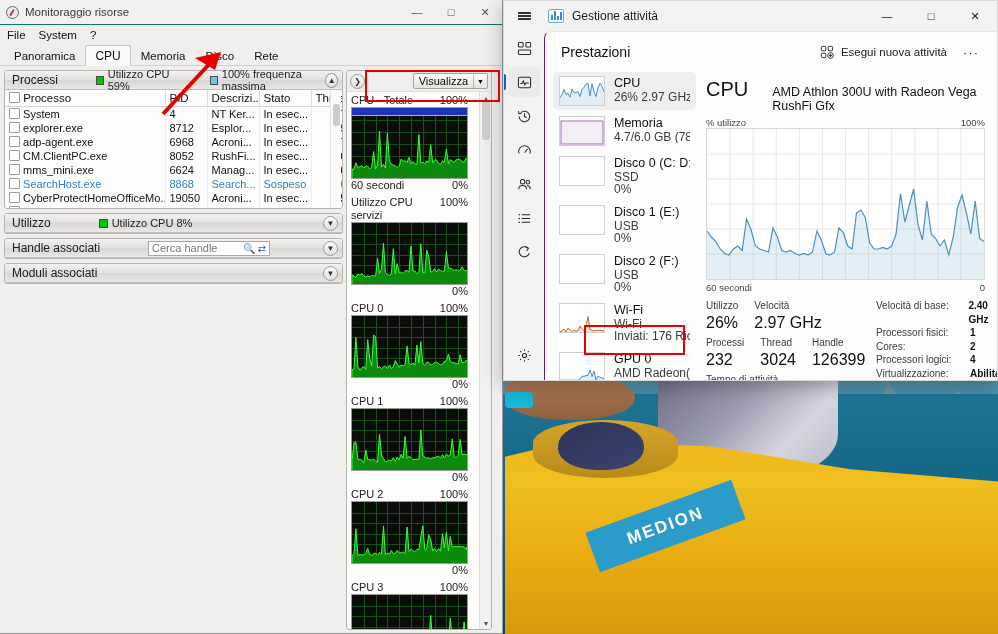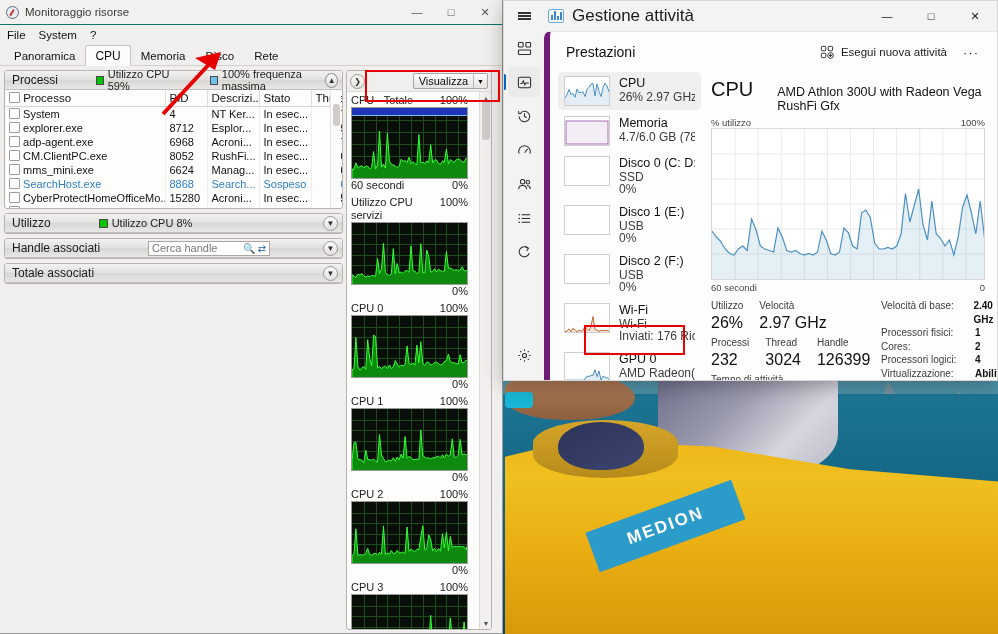--- a/index.html
+++ b/index.html
@@ -259,21 +259,21 @@
   }
   .hb-line { width: 13px; height: 1.4px; background: #333; margin: 1.6px 0; display: block; }
   #tm-appicon {
     width: 16px; height: 14px; margin-left: 4px; margin-right: 8px;
     background: #fff; border: 1px solid #6aa8e0; border-radius: 2px;
     position: relative; overflow: hidden;
   }
   #tm-appicon i {
     position: absolute; bottom: 2px; width: 2px; background: #3b87d6; display: block;
   }
-  #tm-title { font-size: 17px; color: #1b1b1b; }
+  #tm-title { font-size: 12px; color: #1b1b1b; }
   #tm-winctl { margin-left: auto; display: flex; height: 30px; }
   .tm-wc {
     width: 44px; height: 30px; display: flex; align-items: center; justify-content: center;
     font-size: 11px; color: #1b1b1b;
   }
 
   #tm-main { flex: 1; display: flex; overflow: hidden; }
   #tm-rail {
     width: 40px; background: #f3f3f3; display: flex; flex-direction: column;
     align-items: center; padding-top: 2px; flex: none;
@@ -283,21 +283,21 @@
     display: flex; align-items: center; justify-content: center;
     position: relative; color: #2b2b2b;
   }
   .rail-item.active { background: #ebebeb; }
   .rail-item.active::before {
     content:''; position: absolute; left: -5px; top: 7px;
     width: 3px; height: 16px; background: #0a64c2; border-radius: 2px;
   }
   #tm-content {
     flex: 1; background: #fdfdfd; border-radius: 7px 0 0 0;
-    border-top: 1px solid #e6e6e6; border-left: 6px solid #701a75;
+    border-top: 1px solid #e6e6e6; border-left: 1px solid #701a75;
     display: flex; flex-direction: column; overflow: hidden;
   }
   #tm-cmdbar {
     height: 40px; display: flex; align-items: center; padding: 0 10px 0 16px; flex: none;
   }
   #tm-page-title { font-size: 14px; color: #111; }
   #tm-run-task {
     margin-left: auto; display: flex; align-items: center; gap: 7px;
     font-size: 11.5px; color: #1b1b1b; padding: 4px 8px; border-radius: 4px;
   }
@@ -465,21 +465,21 @@
                 </tr>
                 <tr class="suspended">
                   <td><span class="cbx"></span> SearchHost.exe</td>
                   <td>8868</td>
                   <td>Search...</td>
                   <td>Sospeso</td>
                   <td class="num">66</td>
                 </tr>
                 <tr>
                   <td><span class="cbx"></span> CyberProtectHomeOfficeMo...</td>
-                  <td>15280</td>
+                  <td>19050</td>
                   <td>Acroni...</td>
                   <td>In esec...</td>
                   <td class="num">57</td>
                 </tr>
                 <tr>
                   <td><span class="cbx"></span> FortiTray.exe</td>
                   <td>9644</td>
                   <td>FortiCli...</td>
                   <td>In esec...</td>
                   <td class="num">53</td>
@@ -510,21 +510,21 @@
             <span class="ph">Cerca handle</span>
             <span class="mi">🔍</span>
             <span class="mi">⇄</span>
           </span>
           <span class="chev">▼</span>
         </div>
       </div>
 
       <div class="panel">
         <div class="panel-head">
-          <span class="ptitle">Totale associati</span>
+          <span class="ptitle">Moduli associati</span>
           <span class="chev">▼</span>
         </div>
       </div>
     </div>
 
     <div id="resmon-right">
       <div id="graphs-panel">
         <div id="graphs-head">
           <span class="rbtn">❯</span>
           <span class="vis-btn">

